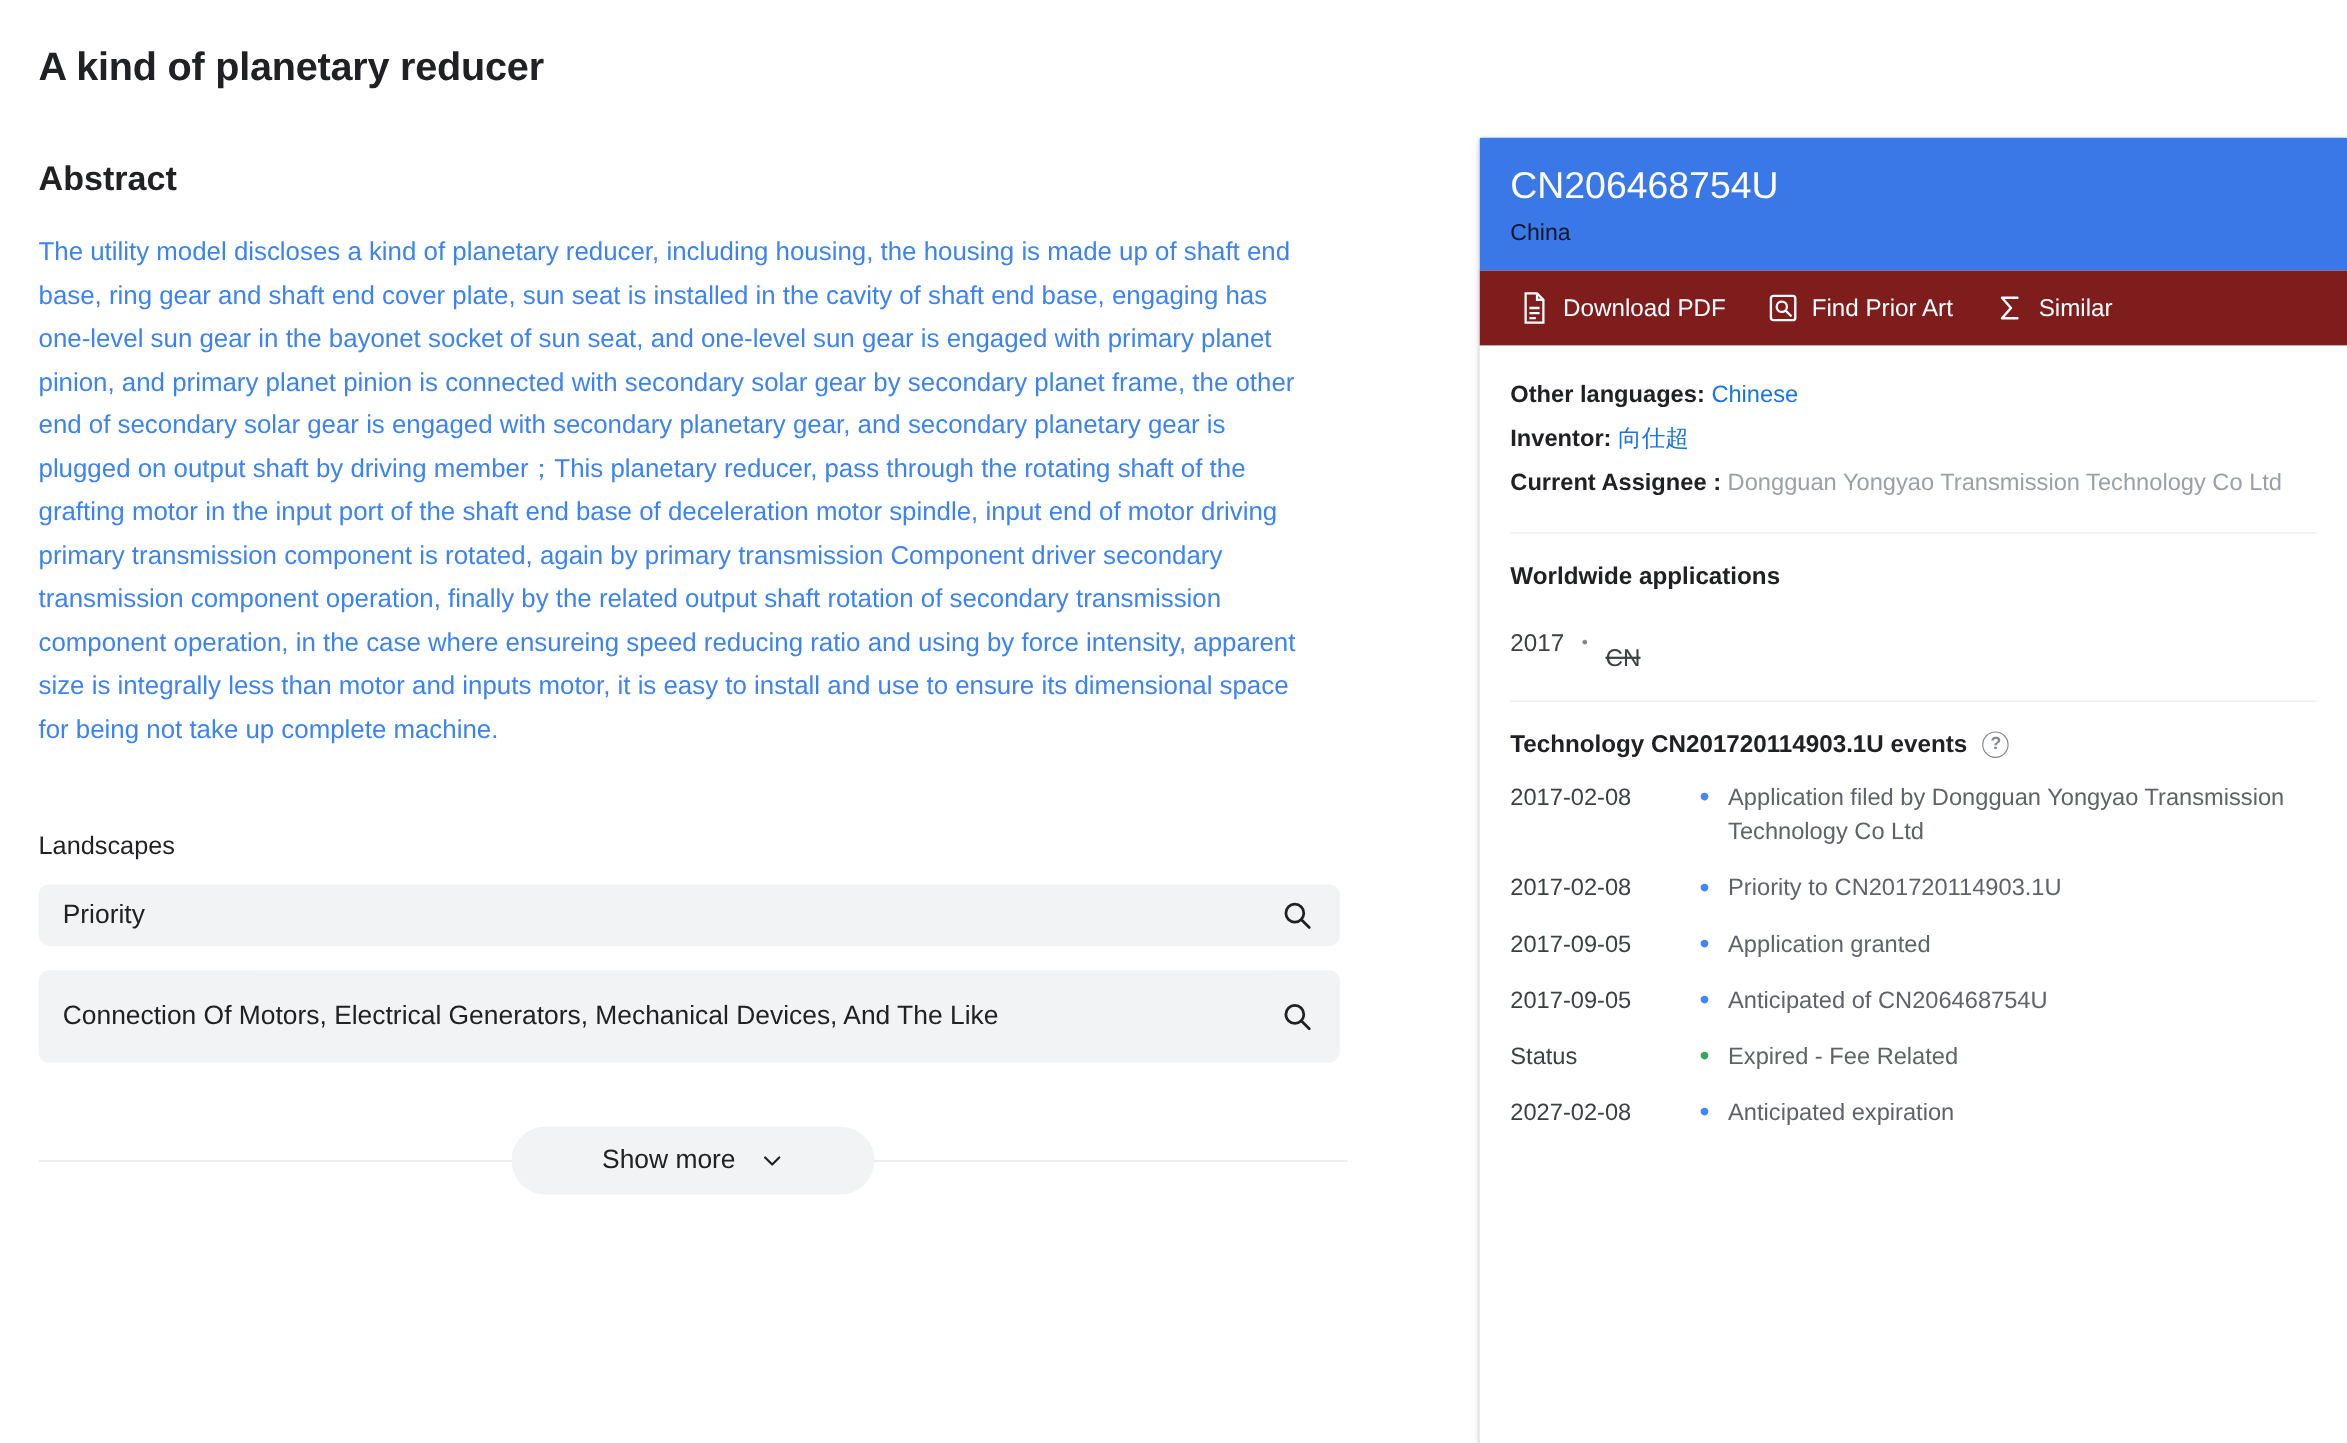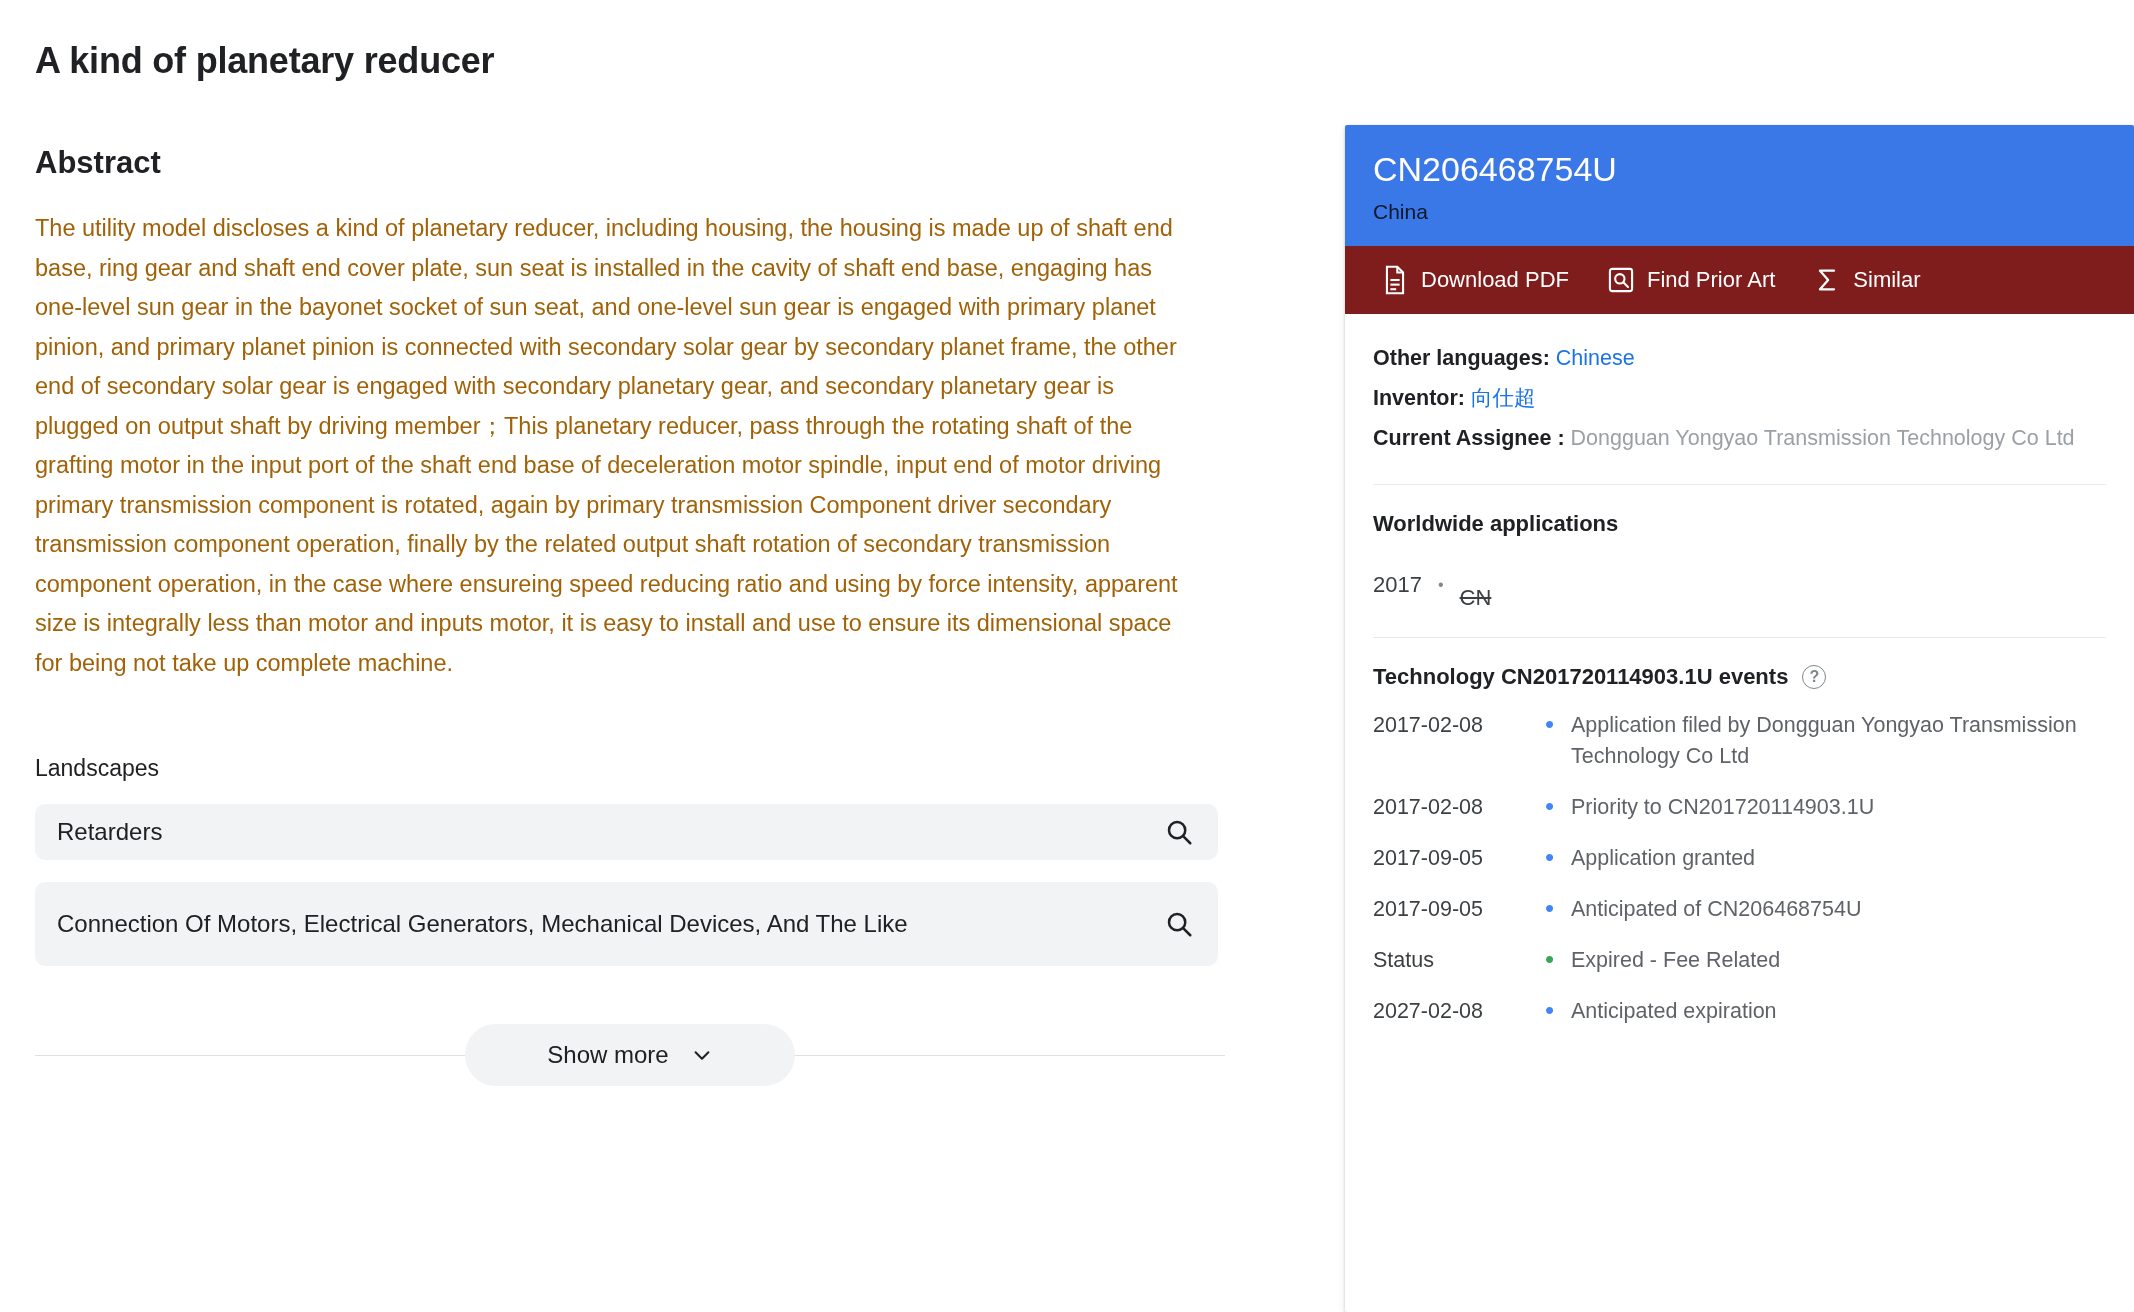--- a/index.html
+++ b/index.html
@@ -39,21 +39,21 @@
   }
   .section-heading {
     font-size: 31px;
     font-weight: 700;
     color: #202124;
     margin: 62px 0 0 0;
   }
   .abstract-text {
     font-size: 23.5px;
     line-height: 39.5px;
-    color: #a16207;
+    color: #3b82f6;
     margin: 28px 0 0 0;
     max-width: 1160px;
     font-weight: 400;
   }
   .landscapes-heading {
     font-size: 23px;
     font-weight: 400;
     color: #202124;
     margin: 72px 0 0 0;
   }
@@ -262,21 +262,21 @@
 
   <div class="left">
     <h1 class="patent-title">A kind of planetary reducer</h1>
 
     <h2 class="section-heading">Abstract</h2>
     <p class="abstract-text">The utility model discloses a kind of planetary reducer, including housing, the housing is made up of shaft end base, ring gear and shaft end cover plate, sun seat is installed in the cavity of shaft end base, engaging has one-level sun gear in the bayonet socket of sun seat, and one-level sun gear is engaged with primary planet pinion, and primary planet pinion is connected with secondary solar gear by secondary planet frame, the other end of secondary solar gear is engaged with secondary planetary gear, and secondary planetary gear is plugged on output shaft by driving member；This planetary reducer, pass through the rotating shaft of the grafting motor in the input port of the shaft end base of deceleration motor spindle, input end of motor driving primary transmission component is rotated, again by primary transmission Component driver secondary transmission component operation, finally by the related output shaft rotation of secondary transmission component operation, in the case where ensureing speed reducing ratio and using by force intensity, apparent size is integrally less than motor and inputs motor, it is easy to install and use to ensure its dimensional space for being not take up complete machine.</p>
 
     <div class="landscapes-heading">Landscapes</div>
 
     <div class="chip">
-      <span class="chip-label">Retarders</span>
+      <span class="chip-label">Priority</span>
       <span class="chip-search-icon">
         <svg width="30" height="30" viewBox="0 0 24 24" fill="none" stroke="#202124" stroke-width="2">
           <circle cx="10.5" cy="10.5" r="6.5"></circle>
             <line x1="15.5" y1="15.5" x2="21" y2="21" stroke-linecap="round"></line>
         </svg>
       </span>
     </div>
 
     <div class="chip tall">
       <span class="chip-label">Connection Of Motors, Electrical Generators, Mechanical Devices, And The Like</span>

